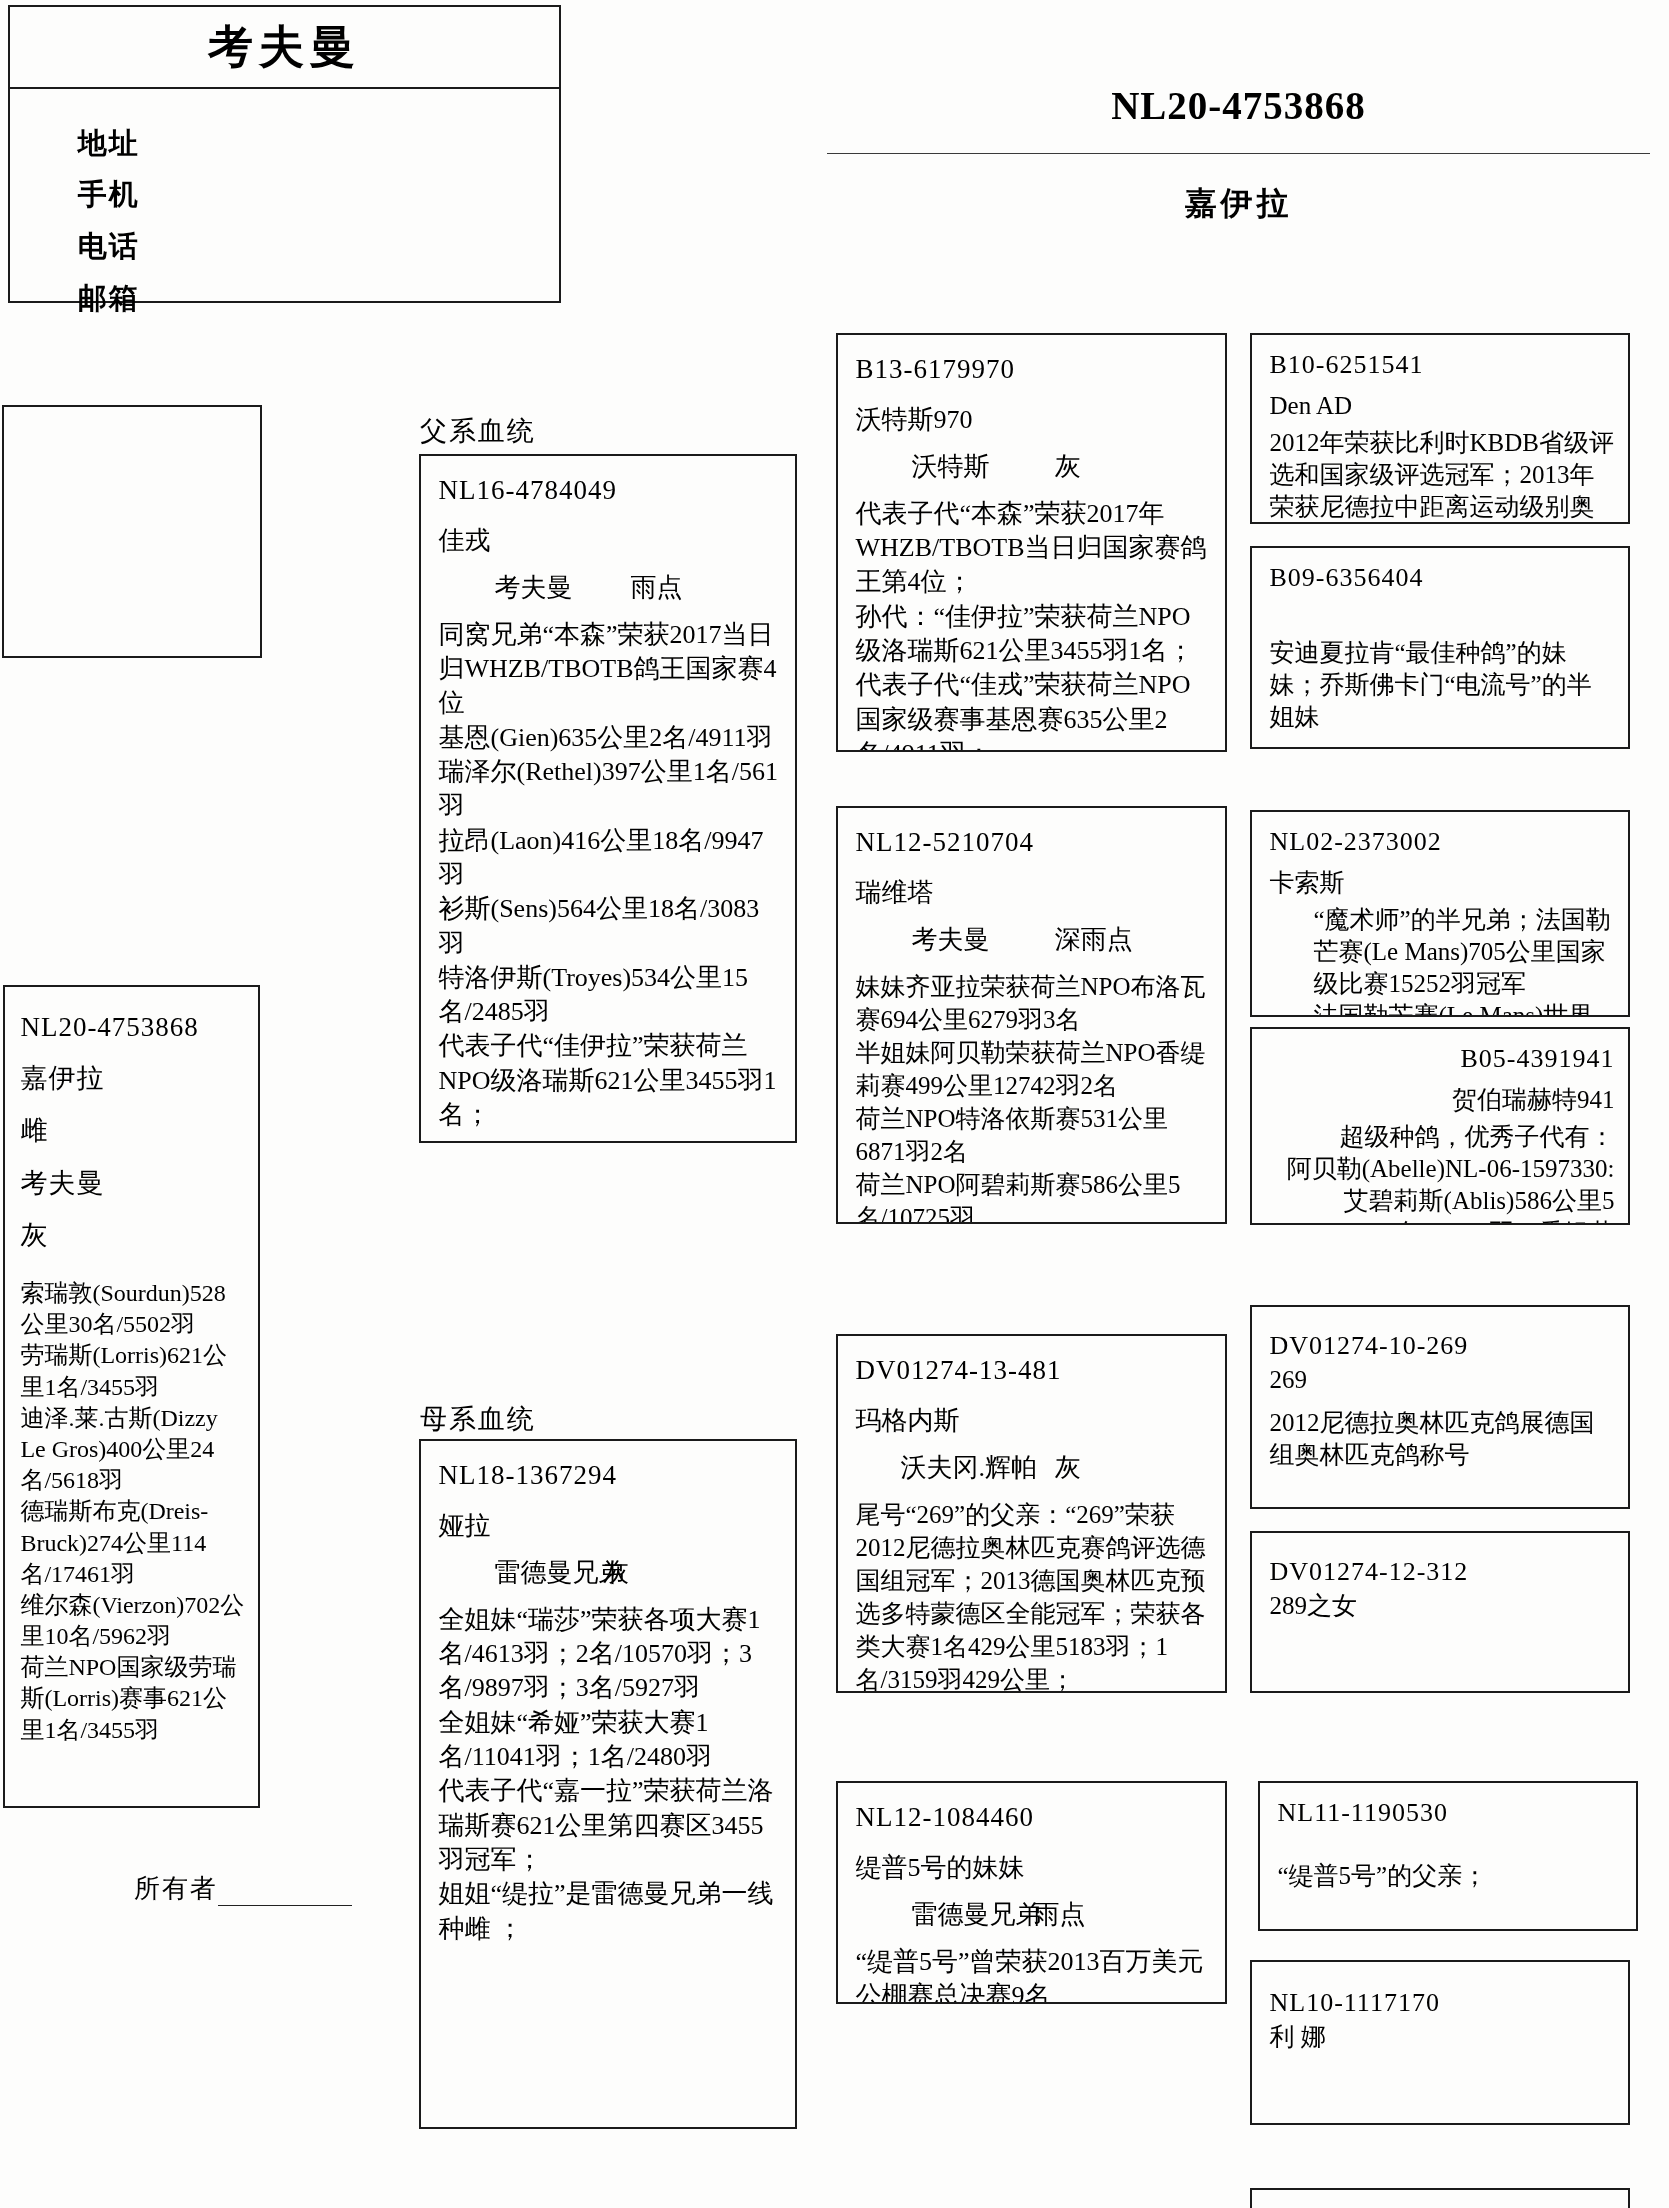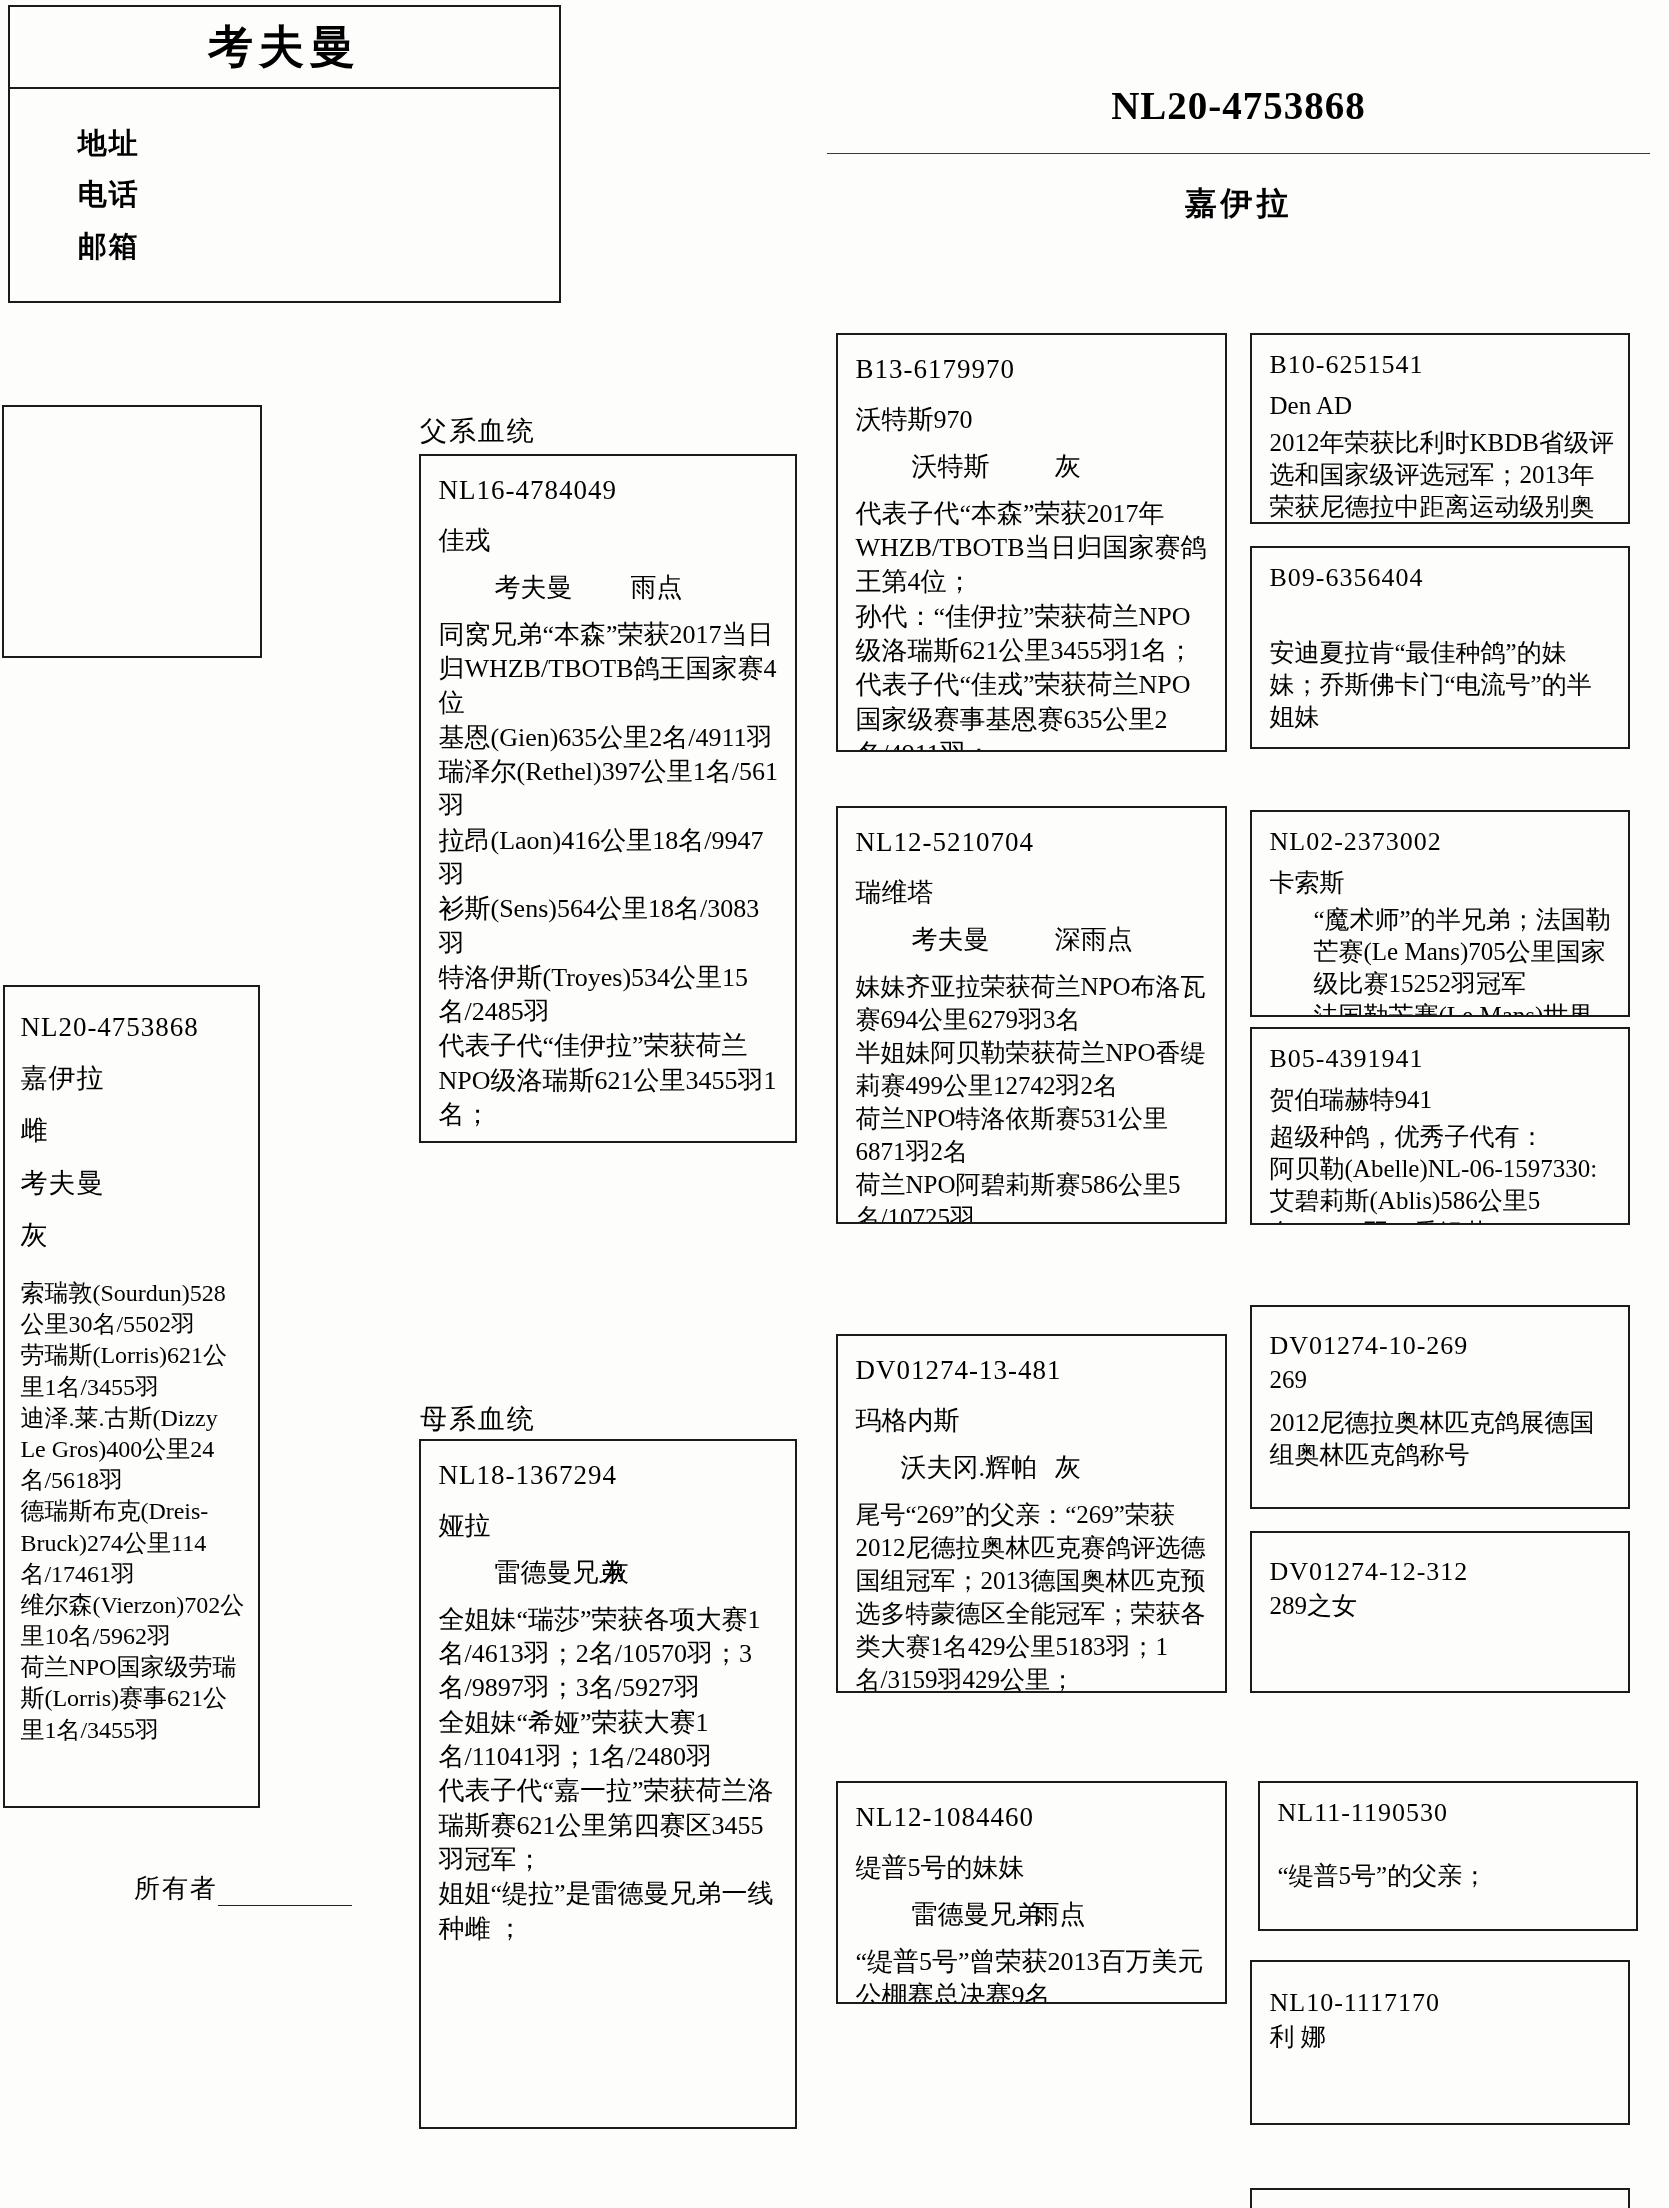--- a/index.html
+++ b/index.html
@@ -59,20 +59,21 @@
 </style>
 </head>
 <body>
 
 <div class="page">
 
   <div class="owner-card">
     <div class="owner-title">考夫曼</div>
     <div class="owner-fields">
       <div class="owner-field">地址</div>
+      <div class="owner-field">手机</div>
       <div class="owner-field">电话</div>
       <div class="owner-field">邮箱</div>
     </div>
   </div>
 
   <div class="hdr-ring">NL20-4753868</div>
   <div class="hdr-line"></div>
   <div class="hdr-name">嘉伊拉</div>
 
   <div class="spare-box"></div>
@@ -182,21 +183,21 @@
     <div class="ptext"> 安迪夏拉肯“最佳种鸽”的妹妹；乔斯佛卡门“电流号”的半姐妹</div>
   </div>
 
   <div class="pbox sm" style="left:1250px; top:810px; width:380px; height:207px;">
     <div class="ring">NL02-2373002</div>
     <div class="pname" style="margin-top:7.8px; min-height:31px;">卡索斯</div>
     <div class="ptext" style="margin-top:3.9px;margin-left:44px;">“魔术师”的半兄弟；法国勒芒赛(Le Mans)705公里国家级比赛15252羽冠军
 法国勒芒赛(Le Mans)世界级比赛</div>
   </div>
 
-  <div class="pbox sm" style="left:1250px; top:1027px; width:380px; height:198px;">
+  <div class="pbox sm" style="left:1250px; top:1027px; width:380px; height:198px;text-align:right;">
     <div class="ring">B05-4391941</div>
     <div class="pname" style="margin-top:7.8px; min-height:31px;">贺伯瑞赫特941</div>
     <div class="ptext" style="margin-top:3.9px;">超级种鸽，优秀子代有：
 阿贝勒(Abelle)NL-06-1597330:艾碧莉斯(Ablis)586公里5名/10725羽，香缇莉(Chantilly)499公里2</div>
   </div>
 
   <div class="pbox sm" style="left:1250px; top:1305px; width:380px; height:204px;">
     <div class="ring" style="margin-top:9.7px;">DV01274-10-269</div>
     <div class="pname">269</div>
     <div class="ptext">2012尼德拉奥林匹克鸽展德国组奥林匹克鸽称号</div>

